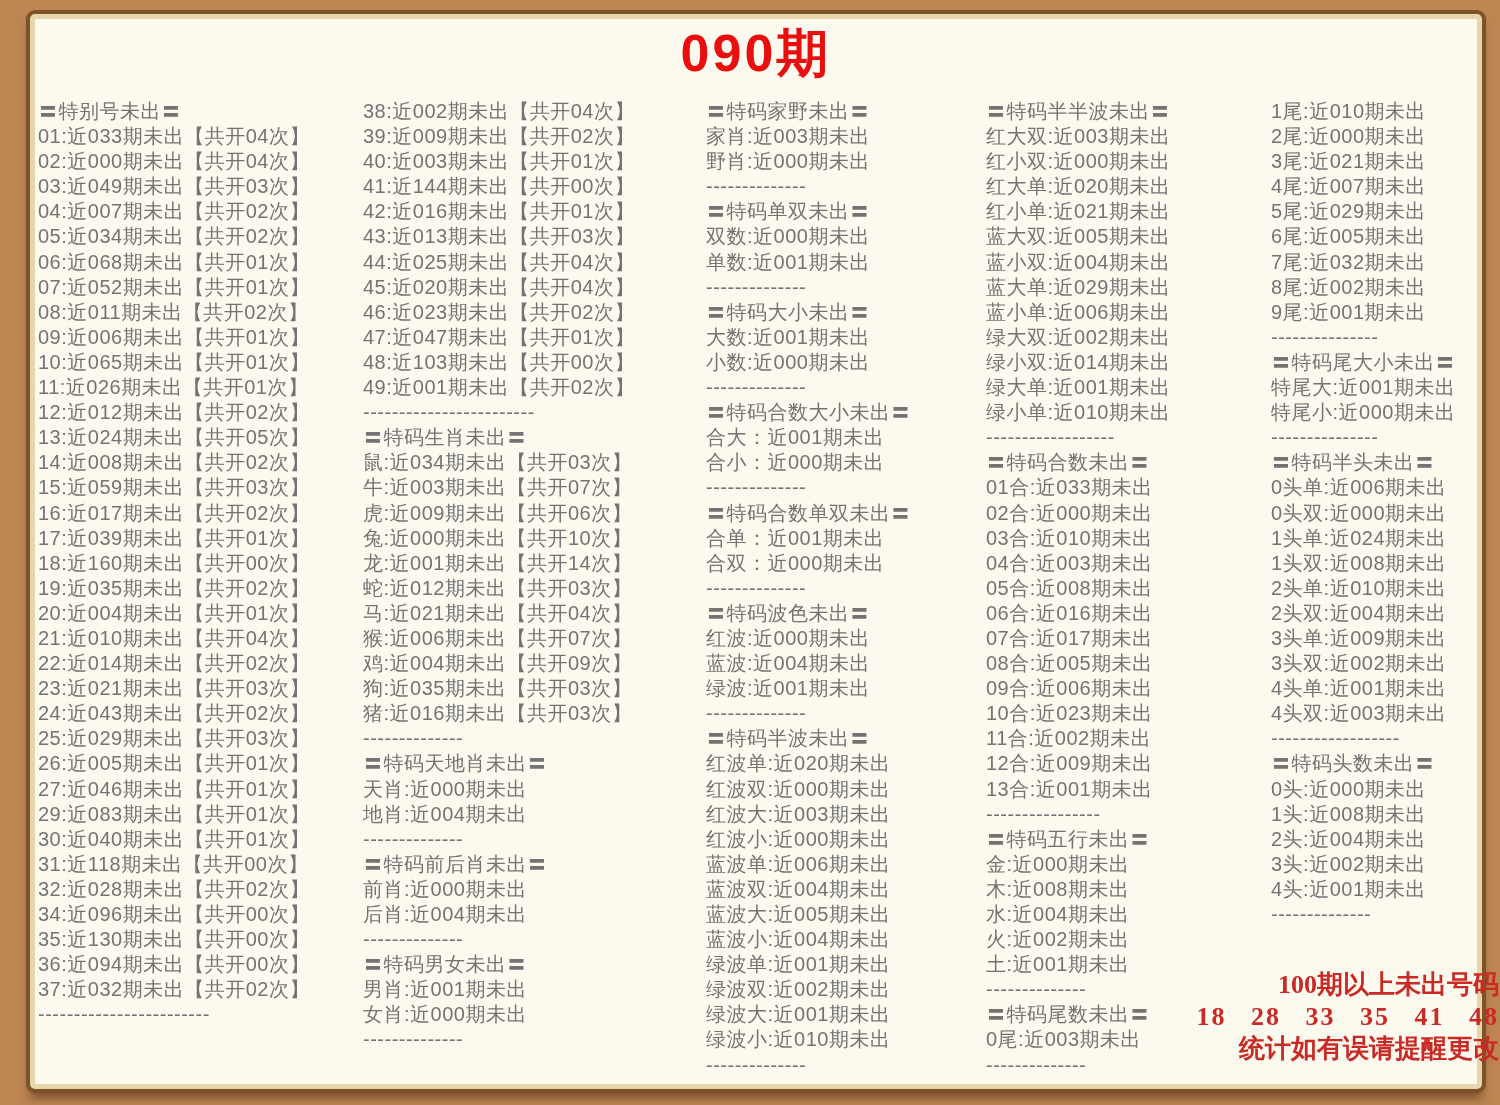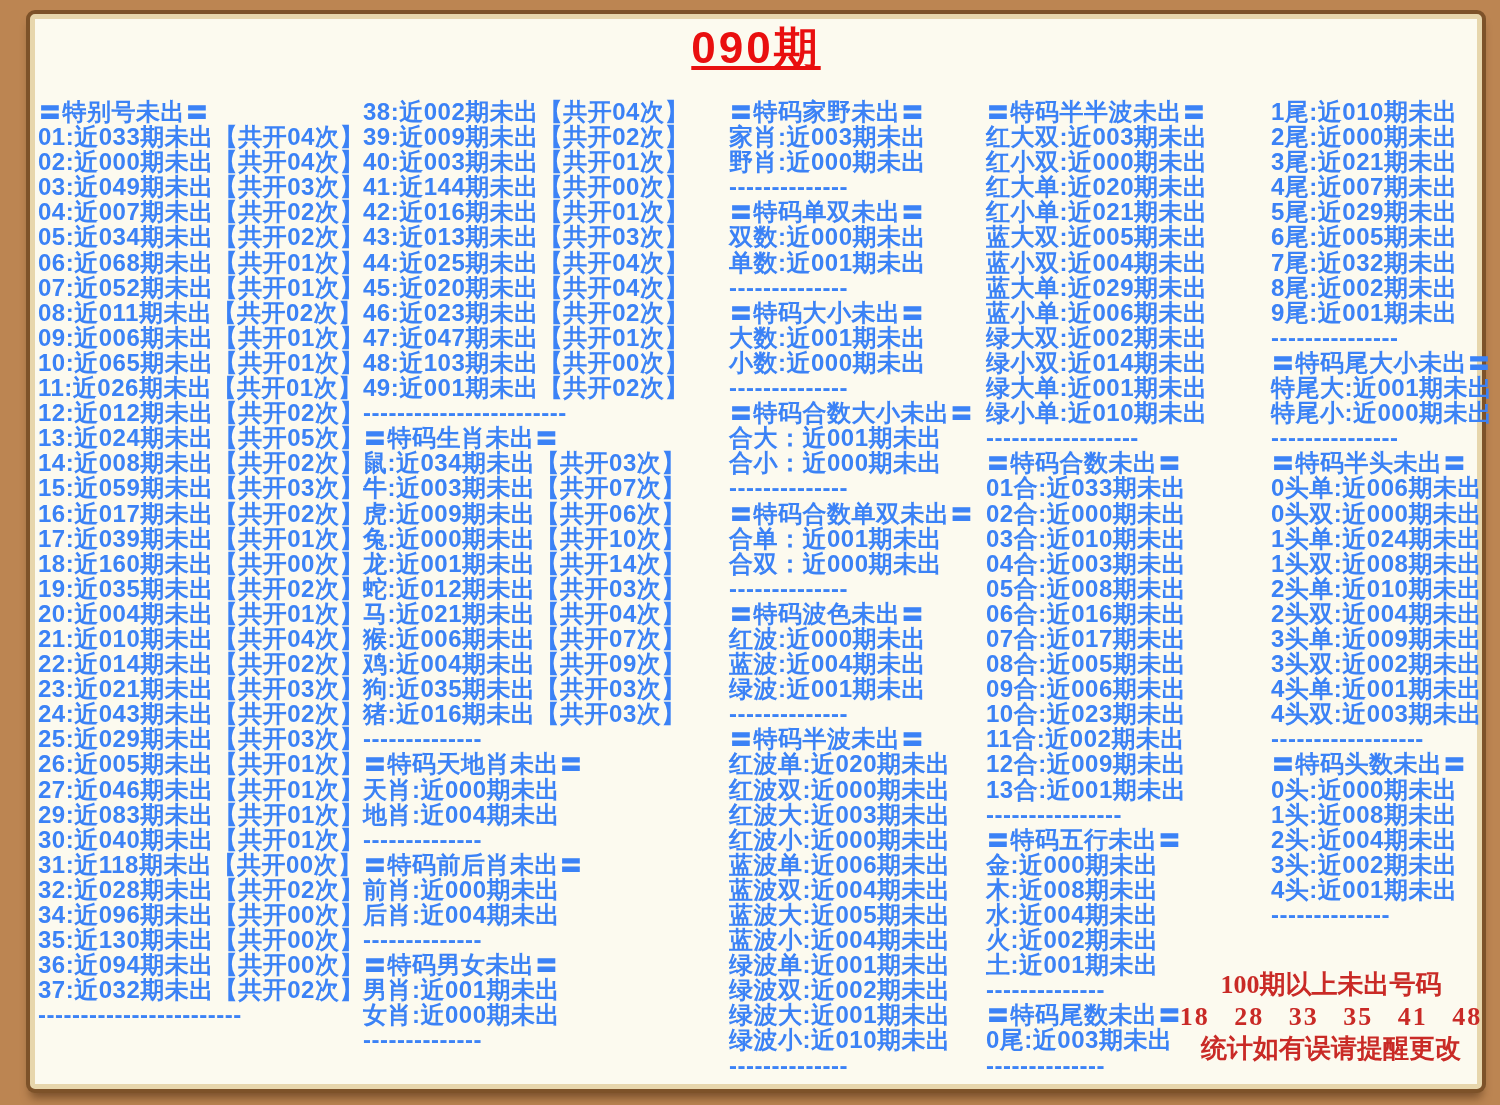--- a/index.html
+++ b/index.html
@@ -15,35 +15,35 @@
   .board{
     position:absolute;left:30px;top:14px;right:18px;bottom:16px;
     background:#fcfaef;
     border:5px solid #e7d6ac;
     border-radius:5px;
     box-shadow:0 0 0 4px #7d5229, 0 9px 10px rgba(55,28,6,.5);
   }
   .content{position:absolute;inset:0;}
   .page-title{
     position:absolute;top:0px;left:0;width:100%;text-align:center;
-    color:#e90f0f;font-size:44px;font-weight:800;letter-spacing:3px;text-decoration:underline;
+    color:#e90f0f;font-size:52px;font-weight:800;letter-spacing:3px;
   }
   .col{
     position:absolute;top:80px;
-    color:#3b82f6;font-size:24px;font-weight:bold;
+    color:#737373;font-size:20px;font-weight:normal;
     line-height:25.1px;white-space:nowrap;
     letter-spacing:0.5px;
   }
   .col-1{left:3px;}
   .col-2{left:328px;}
-  .col-3{left:671px;margin-left:23px;}
+  .col-3{left:671px;}
   .col-4{left:951px;}
   .col-5{left:1236px;}
   .footer-note{
-    position:absolute;top:950px;left:1128px;width:336px;text-align:center;
+    position:absolute;top:950px;left:1128px;width:336px;text-align:right;
     color:#c92a26;font-weight:bold;font-size:26px;line-height:32px;
     font-family:"Liberation Serif","DejaVu Serif",serif;
     white-space:nowrap;
   }
   .footer-note .nums{word-spacing:16px;letter-spacing:2px;}
 </style>
 </head>
 <body>
 
 <div class="board">

